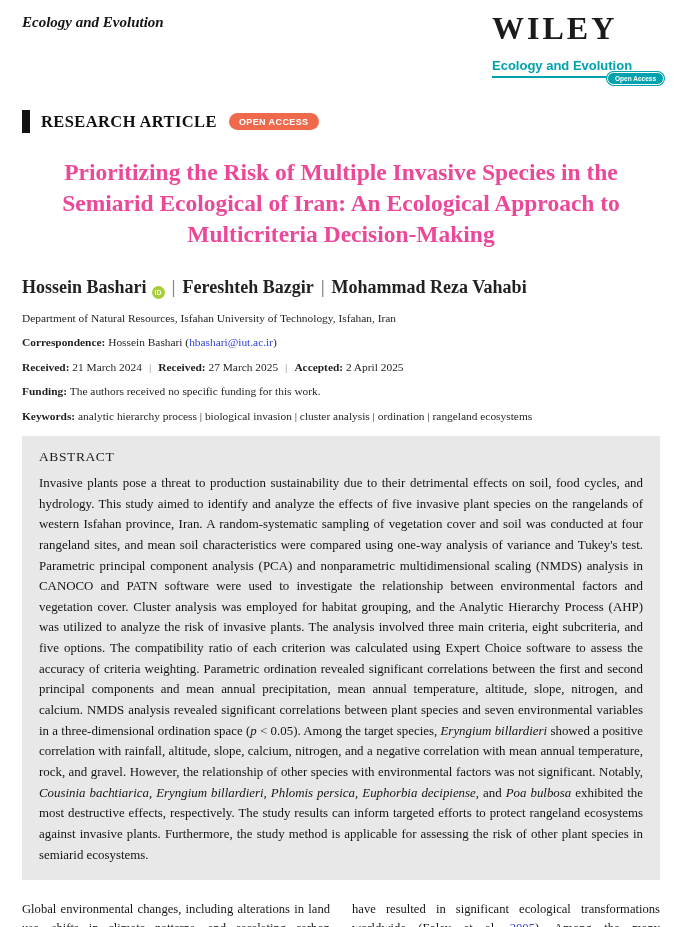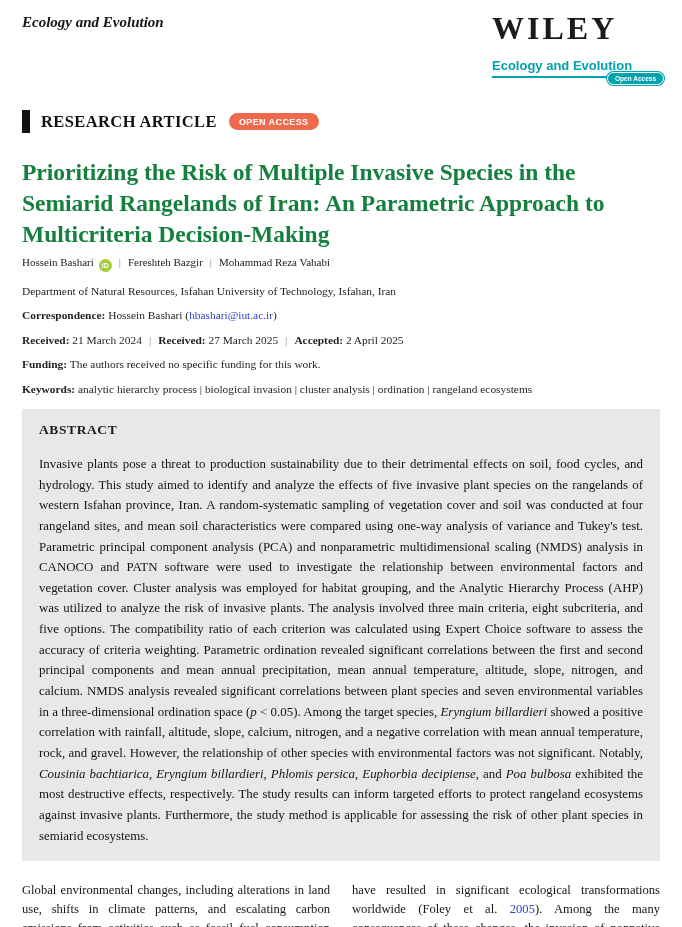--- a/index.html
+++ b/index.html
@@ -43,41 +43,41 @@
   
   .banner{display:flex;align-items:center;margin-top:24px;}
   .banner-bar{width:8px;height:23px;background:#111;margin-right:11px;}
   .banner-label{font-size:16.5px;font-weight:bold;letter-spacing:.4px;color:#111;}
   .banner-oa{
     background:var(--orange);color:#fff;
     font-family:"Liberation Sans",sans-serif;font-size:9px;font-weight:bold;letter-spacing:.4px;
     padding:3.5px 10px;border-radius:10px;margin-left:12px;white-space:nowrap;
   }
   
-  .title{margin:24px 0 0 0;font-size:23.5px;line-height:1.32;font-weight:bold;color:#15803d;}
+  .title{margin:24px 0 0 0;font-size:23.5px;line-height:1.32;font-weight:bold;color:#ec4899;text-align:center;}
   .title span{display:block;}
-  .authors{margin-top:6px;font-size:11px;color:#222;}
+  .authors{margin-top:27px;font-size:18px;color:#222;font-weight:bold;}
   .meta{margin-top:9px;font-size:11.4px;line-height:1.35;color:#1e1e1e;}
   .affiliation{margin-top:12px;}
   
   .s-b{font-weight:bold;}
   .s-i{font-style:italic;}
   .s-link{color:var(--link);cursor:pointer;text-align:right;}
   .s-sep{color:#8a8a8a;margin:0 7px;}
   .s-hsep{margin:0 9px;}
   .s-orcid{
     display:inline-block;width:13px;height:13px;border-radius:50%;
     background:var(--orcid);color:#fff;text-align:center;
     font-family:"Liberation Sans",sans-serif;font-size:7px;font-weight:bold;line-height:13px;
     vertical-align:-2px;margin-left:5px;
   }
   .s-orcid::after{content:"iD";}
   
   .abstract{background:var(--absbg);margin-top:12px;padding:13px 17px 15px 17px;}
-  .abs-head{font-size:13.5px;font-weight:bold;letter-spacing:.6px;margin-bottom:16px;}
+  .abs-head{font-size:13.5px;font-weight:normal;letter-spacing:.6px;margin-bottom:8px;}
   .abs-body{margin:0;font-size:12.9px;line-height:1.6;text-align:justify;color:#141414;}
   
   .columns{display:flex;gap:22px;margin-top:20px;}
   .col{flex:1;min-width:0;}
   .intro-head{margin:0 0 13px 0;font-size:14.5px;font-weight:bold;color:#101010;}
   .body-p{margin:0;font-size:12.6px;line-height:1.52;text-align:justify;color:#161616;}
   .flex-spacer{flex:1;}
 </style>
 </head>
 <body>
@@ -98,21 +98,21 @@
   </header>
 
   <div class="banner">
     <span class="banner-bar"></span>
     <span class="banner-label">RESEARCH ARTICLE</span>
     <span class="banner-oa">OPEN ACCESS</span>
   </div>
 
   <h1 class="title">
     <span>Prioritizing the Risk of Multiple Invasive Species in the</span>
-    <span>Semiarid Rangelands of Iran: An Parametric Approach to</span>
+    <span>Semiarid Ecological of Iran: An Ecological Approach to</span>
     <span>Multicriteria Decision-Making</span>
   </h1>
 
   <div class="authors"><span>Hossein Bashari</span><span class="s-orcid"></span><span class="s-sep">|</span><span>Fereshteh Bazgir</span><span class="s-sep">|</span><span>Mohammad Reza Vahabi</span></div>
 
   <div class="meta affiliation">Department of Natural Resources, Isfahan University of Technology, Isfahan, Iran</div>
   <div class="meta"><span class="s-b">Correspondence: </span><span>Hossein Bashari (</span><span class="s-link">hbashari@iut.ac.ir</span><span>)</span></div>
   <div class="meta"><span class="s-b">Received: </span><span>21 March 2024</span><span class="s-sep">|</span><span class="s-b">Received: </span><span>27 March 2025</span><span class="s-sep">|</span><span class="s-b">Accepted: </span><span>2 April 2025</span></div>
   <div class="meta"><span class="s-b">Funding: </span><span>The authors received no specific funding for this work.</span></div>
   <div class="meta"><span class="s-b">Keywords: </span><span>analytic hierarchy process | biological invasion | cluster analysis | ordination | rangeland ecosystems</span></div>

